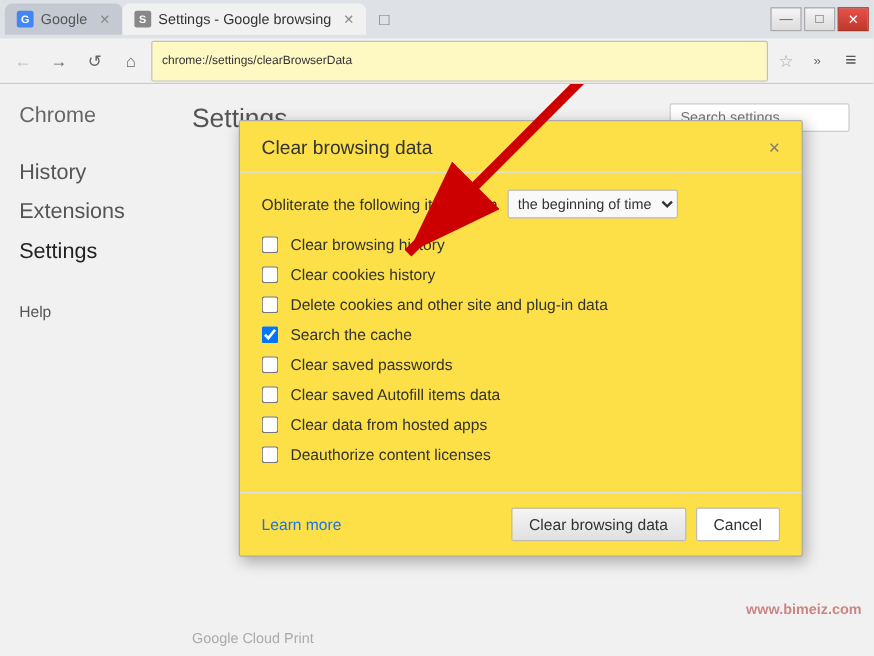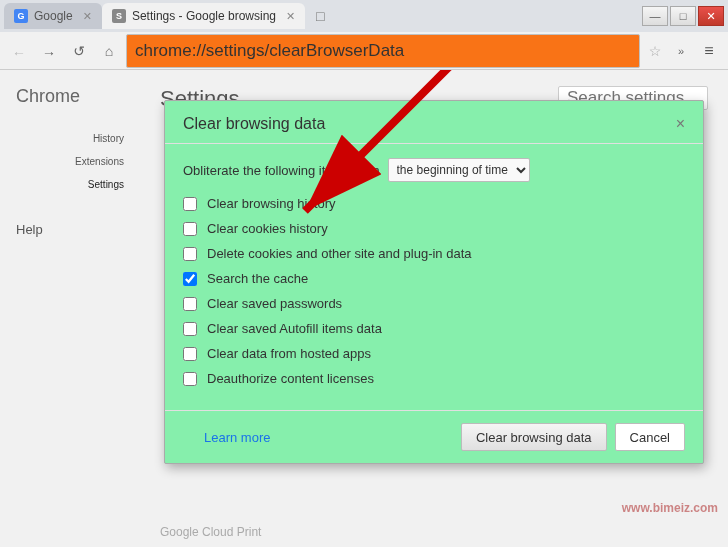--- a/index.html
+++ b/index.html
@@ -19,59 +19,59 @@
     .tab-close { font-size: 11px; color: #888; cursor: pointer; margin-left: 4px; }
     .new-tab-btn { width: 26px; height: 22px; display: flex; align-items: center; justify-content: center; color: #777; font-size: 14px; margin-left: 2px; }
     .window-controls { margin-left: auto; display: flex; gap: 2px; }
     .win-btn { width: 26px; height: 20px; display: flex; align-items: center; justify-content: center; font-size: 11px; color: #555; border: 1px solid #aaa; background: linear-gradient(to bottom, #f5f5f5, #ddd); cursor: pointer; }
     .win-btn.close { color: white; background: linear-gradient(to bottom, #e9504a, #c0392b); border-color: #a93226; }
 
     
     .nav-bar { height: 38px; background: #f1f1f1; display: flex; align-items: center; padding: 0 6px; gap: 4px; border-bottom: 1px solid #ccc; }
     .nav-btn { width: 26px; height: 26px; display: flex; align-items: center; justify-content: center; color: #666; font-size: 14px; cursor: pointer; border-radius: 3px; }
     .nav-btn.disabled { color: #bbb; cursor: default; }
-    .address-bar { flex: 1; height: 26px; background: #f97316; border: 1px solid #c0c0c0; border-radius: 2px; display: flex; align-items: center; padding: 16px 8px; font-size: 17px; color: #333; }
+    .address-bar { flex: 1; height: 26px; background: #fef9c3; border: 1px solid #c0c0c0; border-radius: 2px; display: flex; align-items: center; padding: 16px 8px; font-size: 10px; color: #333; }
     .star-btn { width: 22px; height: 22px; display: flex; align-items: center; justify-content: center; color: #aaa; font-size: 14px; }
     .more-btn { width: 22px; height: 22px; display: flex; align-items: center; justify-content: center; color: #666; font-size: 11px; }
     .menu-btn { width: 26px; height: 26px; display: flex; align-items: center; justify-content: center; color: #555; font-size: 16px; cursor: pointer; }
 
     
     .page-content { flex: 1; display: flex; background: #f1f1f1; position: relative; overflow: hidden; }
 
     
     .sidebar { width: 140px; background: #f1f1f1; padding: 16px 0; }
     .sidebar-brand { font-size: 18px; color: #666; padding: 0 16px 20px; }
-    .sidebar-item { padding: 6px 16px; font-size: 10px; cursor: pointer; color: #555; text-align: right; }
+    .sidebar-item { padding: 6px 16px; font-size: 18px; cursor: pointer; color: #555; }
     .sidebar-item.active { color: #222; font-weight: 500; }
     .sidebar-help { margin-top: 20px; padding: 6px 16px; font-size: 13px; color: #555; }
 
     
     .main-area { flex: 1; background: #f1f1f1; padding: 16px 20px; position: relative; }
     .settings-title { font-size: 22px; color: #555; margin-bottom: 16px; }
     .search-settings { position: absolute; top: 16px; right: 20px; }
     .search-settings input { height: 24px; padding: 0 8px; font-size: 12px; border: 1px solid #ccc; border-radius: 2px; color: #999; width: 150px; }
 
     
     .page-footer { padding: 8px 20px; font-size: 12px; color: #aaa; }
 
     
     .dialog-overlay { position: absolute; top: 0; left: 0; right: 0; bottom: 0; display: flex; align-items: flex-start; justify-content: center; padding-top: 30px; }
 
     
-    .dialog { background: #86efac; border: 1px solid #aaa; box-shadow: 2px 4px 12px rgba(0,0,0,0.3); width: 540px; border-radius: 2px; }
+    .dialog { background: #fde047; border: 1px solid #aaa; box-shadow: 2px 4px 12px rgba(0,0,0,0.3); width: 470px; border-radius: 2px; }
     .dialog-header { display: flex; align-items: center; justify-content: space-between; padding: 14px 18px 10px; border-bottom: 1px solid #e0e0e0; }
     .dialog-title { font-size: 16px; color: #333; font-weight: 400; }
     .dialog-close { font-size: 16px; color: #777; cursor: pointer; line-height: 1; }
     .dialog-body { padding: 14px 18px; }
     .obliterate-row { display: flex; align-items: center; gap: 8px; margin-bottom: 14px; font-size: 13px; color: #333; }
     .time-select { height: 24px; border: 1px solid #bbb; border-radius: 2px; font-size: 12px; padding: 0 4px; background: #f9f9f9; color: #333; }
     .checkbox-row { display: flex; align-items: center; gap: 10px; margin-bottom: 10px; font-size: 13px; color: #333; }
     .checkbox-row input[type=checkbox] { width: 14px; height: 14px; cursor: pointer; }
     .dialog-footer { padding: 12px 18px; display: flex; align-items: center; justify-content: space-between; border-top: 1px solid #e0e0e0; }
-    .learn-more { font-size: 13px; color: #1a73e8; text-decoration: none; cursor: pointer; margin-left: 21px; }
+    .learn-more { font-size: 13px; color: #1a73e8; text-decoration: none; cursor: pointer; }
     .dialog-buttons { display: flex; gap: 8px; }
     .btn { height: 28px; padding: 0 14px; font-size: 13px; border-radius: 2px; cursor: pointer; border: 1px solid; }
     .btn-primary { background: linear-gradient(to bottom, #f5f5f5, #e0e0e0); border-color: #bbb; color: #333; }
     .btn-cancel { background: white; border-color: #bbb; color: #333; }
 
     
     .watermark { position: absolute; bottom: 30px; right: 10px; font-size: 18px; color: rgba(200,80,80,0.7); font-weight: bold; line-height: 1.4; text-align: right; }
     .watermark-sub { font-size: 12px; color: rgba(180,60,60,0.6); }
   </style>
 </head>
@@ -128,21 +128,21 @@
         <span>Settings</span>
       </div>
       <div class="sidebar-help">
         <span>Help</span>
       </div>
     </div>
 
     <div class="main-area">
       <div class="settings-title">Settings</div>
       <div class="search-settings">
-        <input type="text" style="height: 24px; padding: 0px 8px; font-size: 17px; border: 1px solid rgb(204, 204, 204); border-radius: 2px; color: #0369a1; width: 150px;" placeholder="Search settings">
+        <input type="text" style="height: 24px; padding: 0px 8px; font-size: 12px; border: 1px solid rgb(204, 204, 204); border-radius: 2px; color: #0369a1; width: 150px;" placeholder="Search settings">
       </div>
 
       <div class="dialog-overlay">
         <div class="dialog" style="position:relative;">
 
           <div class="dialog-header">
             <span class="dialog-title">Clear browsing data</span>
             <span class="dialog-close">×</span>
           </div>
 

